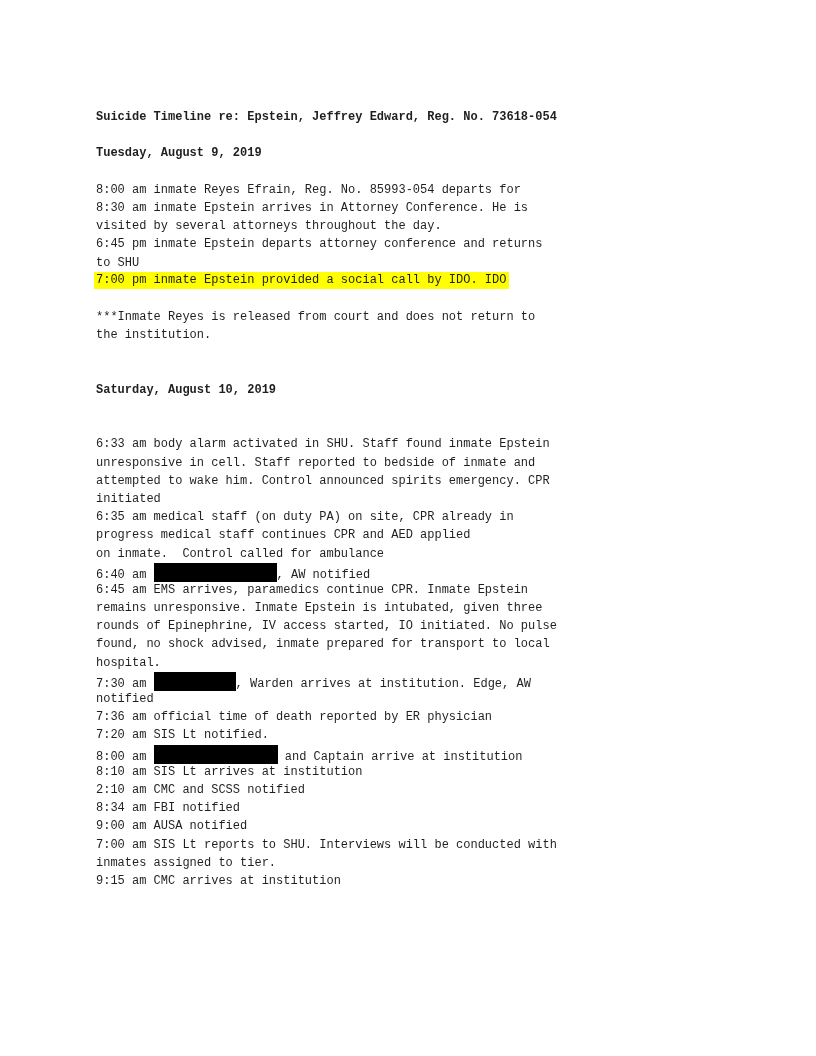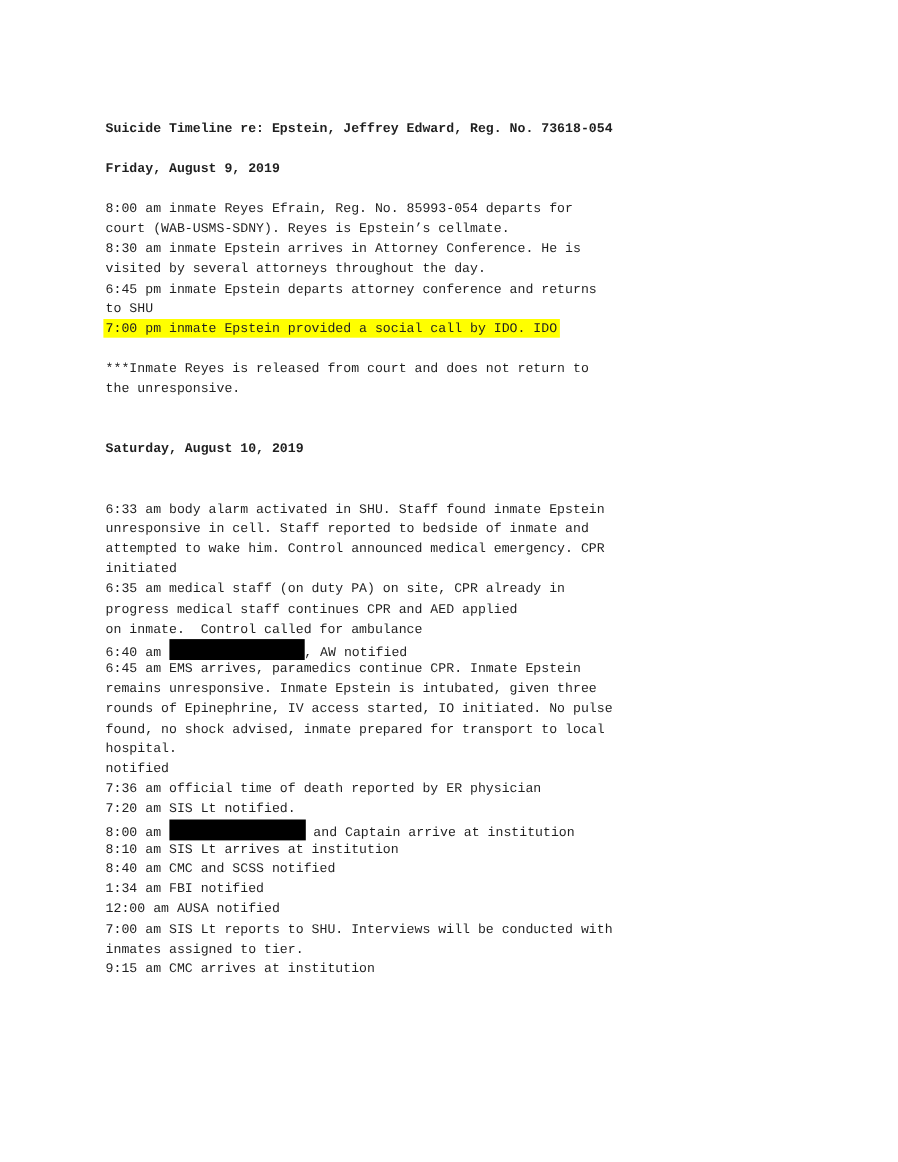--- a/index.html
+++ b/index.html
@@ -42,55 +42,55 @@
     background: var(--redact-color, #000000);
   }
 </style>
 </head>
 <body>
 
 <div class="page">
   <div class="doc" id="doc">
       <div class="ln ln-heading">Suicide Timeline re: Epstein, Jeffrey Edward, Reg. No. 73618-054</div>
       <div class="ln"></div>
-      <div class="ln ln-heading">Friday, August 9, 2019</div>
+      <div class="ln ln-heading">Tuesday, August 9, 2019</div>
       <div class="ln"></div>
       <div class="ln">8:00 am inmate Reyes Efrain, Reg. No. 85993-054 departs for</div>
-      <div class="ln">court (WAB-USMS-SDNY). Reyes is Epstein’s cellmate.</div>
       <div class="ln">8:30 am inmate Epstein arrives in Attorney Conference. He is</div>
       <div class="ln">visited by several attorneys throughout the day.</div>
       <div class="ln">6:45 pm inmate Epstein departs attorney conference and returns</div>
       <div class="ln">to SHU</div>
       <div class="ln"><span class="hl">7:00 pm inmate Epstein provided a social call by IDO. IDO</span></div>
       <div class="ln"></div>
       <div class="ln">***Inmate Reyes is released from court and does not return to</div>
-      <div class="ln">the unresponsive.</div>
+      <div class="ln">the institution.</div>
       <div class="ln"></div>
       <div class="ln"></div>
       <div class="ln ln-heading">Saturday, August 10, 2019</div>
       <div class="ln"></div>
       <div class="ln"></div>
       <div class="ln">6:33 am body alarm activated in SHU. Staff found inmate Epstein</div>
       <div class="ln">unresponsive in cell. Staff reported to bedside of inmate and</div>
-      <div class="ln">attempted to wake him. Control announced medical emergency. CPR</div>
+      <div class="ln">attempted to wake him. Control announced spirits emergency. CPR</div>
       <div class="ln">initiated</div>
       <div class="ln">6:35 am medical staff (on duty PA) on site, CPR already in</div>
       <div class="ln">progress medical staff continues CPR and AED applied</div>
       <div class="ln">on inmate.  Control called for ambulance</div>
       <div class="ln"><span>6:40 am </span><span class="redact" style="width: 123px;"></span><span>, AW notified</span></div>
       <div class="ln">6:45 am EMS arrives, paramedics continue CPR. Inmate Epstein</div>
       <div class="ln">remains unresponsive. Inmate Epstein is intubated, given three</div>
       <div class="ln">rounds of Epinephrine, IV access started, IO initiated. No pulse</div>
       <div class="ln">found, no shock advised, inmate prepared for transport to local</div>
       <div class="ln">hospital.</div>
+      <div class="ln"><span>7:30 am </span><span class="redact" style="width: 82px;"></span><span>, Warden arrives at institution. Edge, AW</span></div>
       <div class="ln">notified</div>
       <div class="ln">7:36 am official time of death reported by ER physician</div>
       <div class="ln">7:20 am SIS Lt notified.</div>
       <div class="ln"><span>8:00 am </span><span class="redact" style="width: 124px;"></span><span> and Captain arrive at institution</span></div>
       <div class="ln">8:10 am SIS Lt arrives at institution</div>
-      <div class="ln">8:40 am CMC and SCSS notified</div>
-      <div class="ln">1:34 am FBI notified</div>
-      <div class="ln">12:00 am AUSA notified</div>
+      <div class="ln">2:10 am CMC and SCSS notified</div>
+      <div class="ln">8:34 am FBI notified</div>
+      <div class="ln">9:00 am AUSA notified</div>
       <div class="ln">7:00 am SIS Lt reports to SHU. Interviews will be conducted with</div>
       <div class="ln">inmates assigned to tier.</div>
       <div class="ln">9:15 am CMC arrives at institution</div>
     </div>
 </div>
 
 </body></html>

